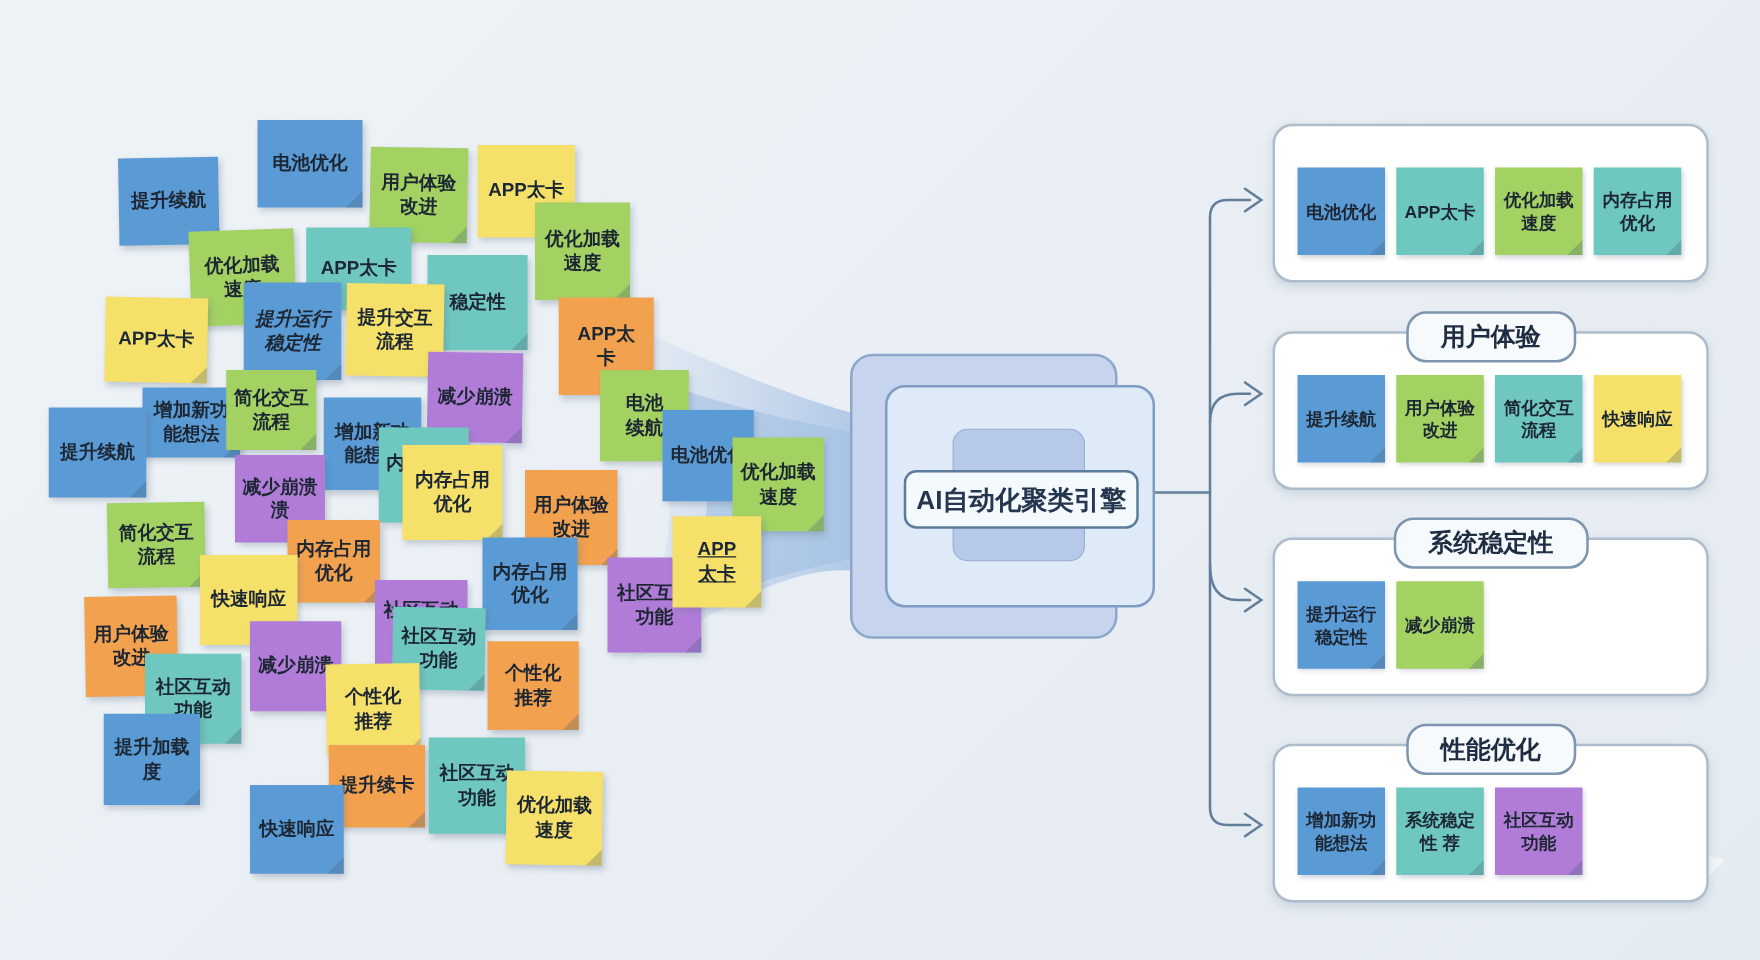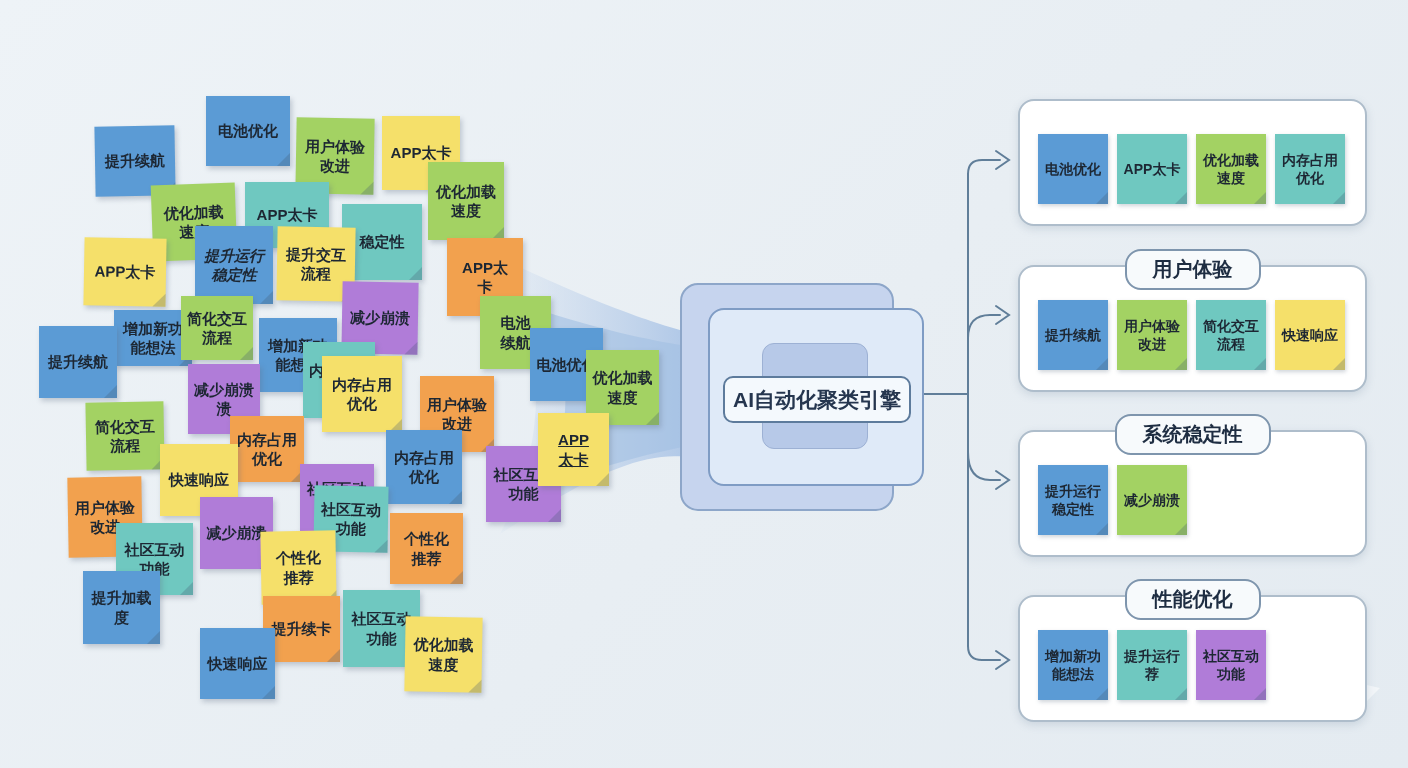--- a/index.html
+++ b/index.html
@@ -186,21 +186,21 @@
           <div class="pnote" style="background: rgb(91, 155, 213);">提升运行
 稳定性</div>
           <div class="pnote" style="background: rgb(163, 210, 99);">减少崩溃</div>
         </div>
       </div>
       <div class="panel" style="top: 595px;">
         <div class="pill">性能优化</div>
         <div class="prow">
           <div class="pnote" style="background: rgb(91, 155, 213);">增加新功
 能想法</div>
-          <div class="pnote" style="background: rgb(111, 200, 192);">提升运行
+          <div class="pnote" style="background: rgb(111, 200, 192);">系统稳定性
 荐</div>
           <div class="pnote" style="background: rgb(176, 124, 216);">社区互动
 功能</div>
         </div>
       </div>
     </div>
 
 </div>
 
 </body></html>

